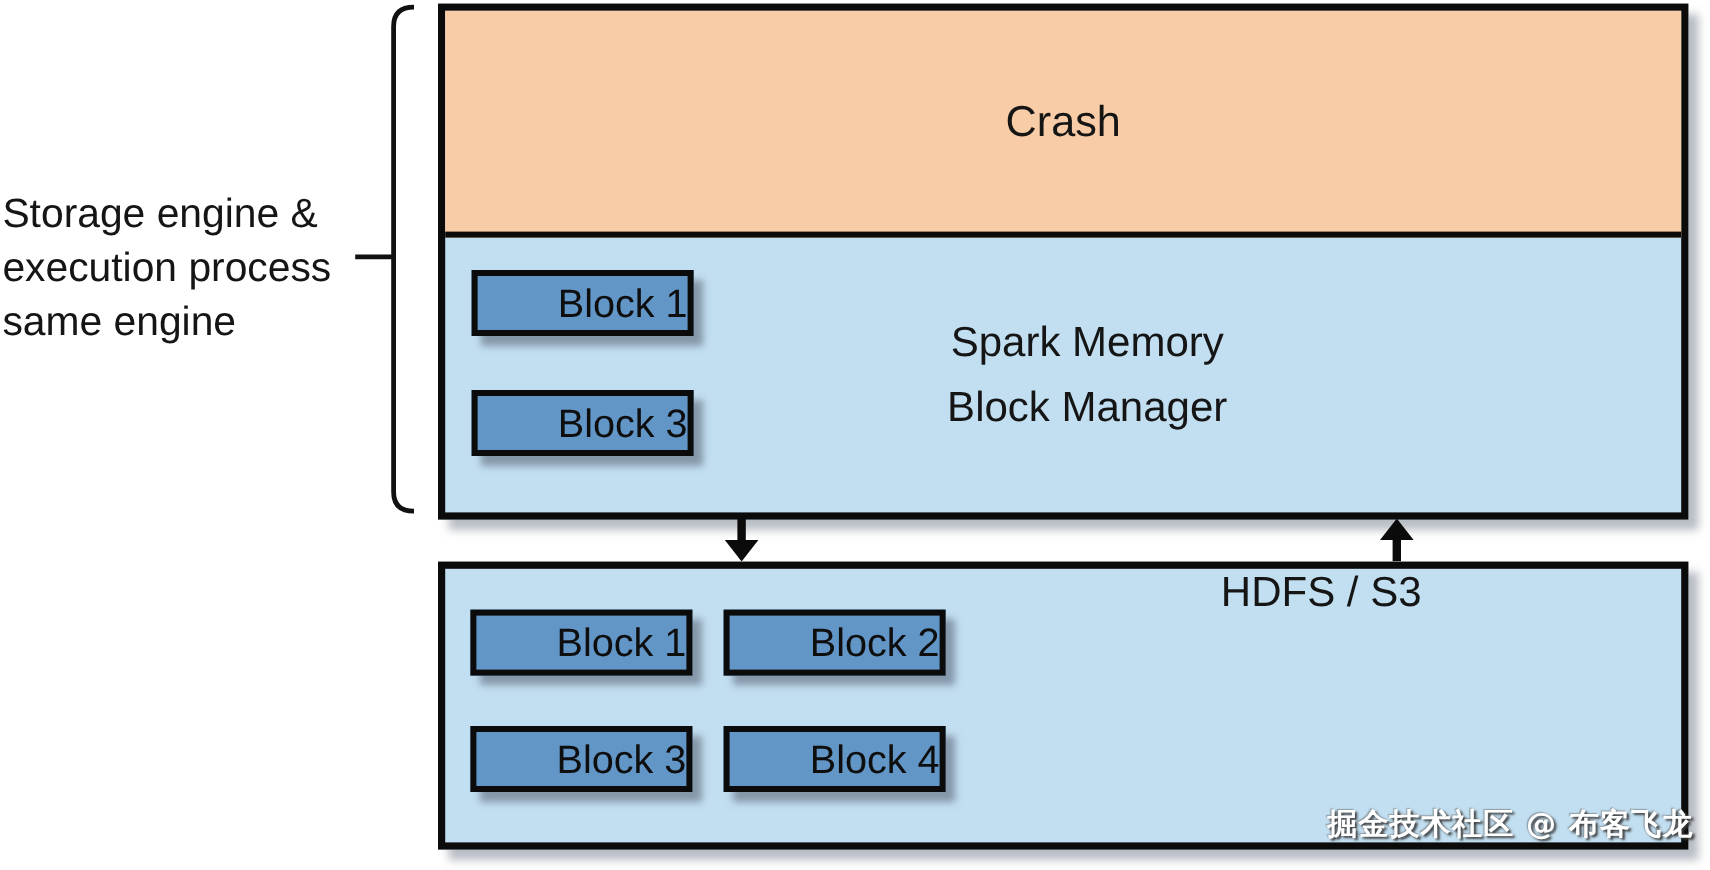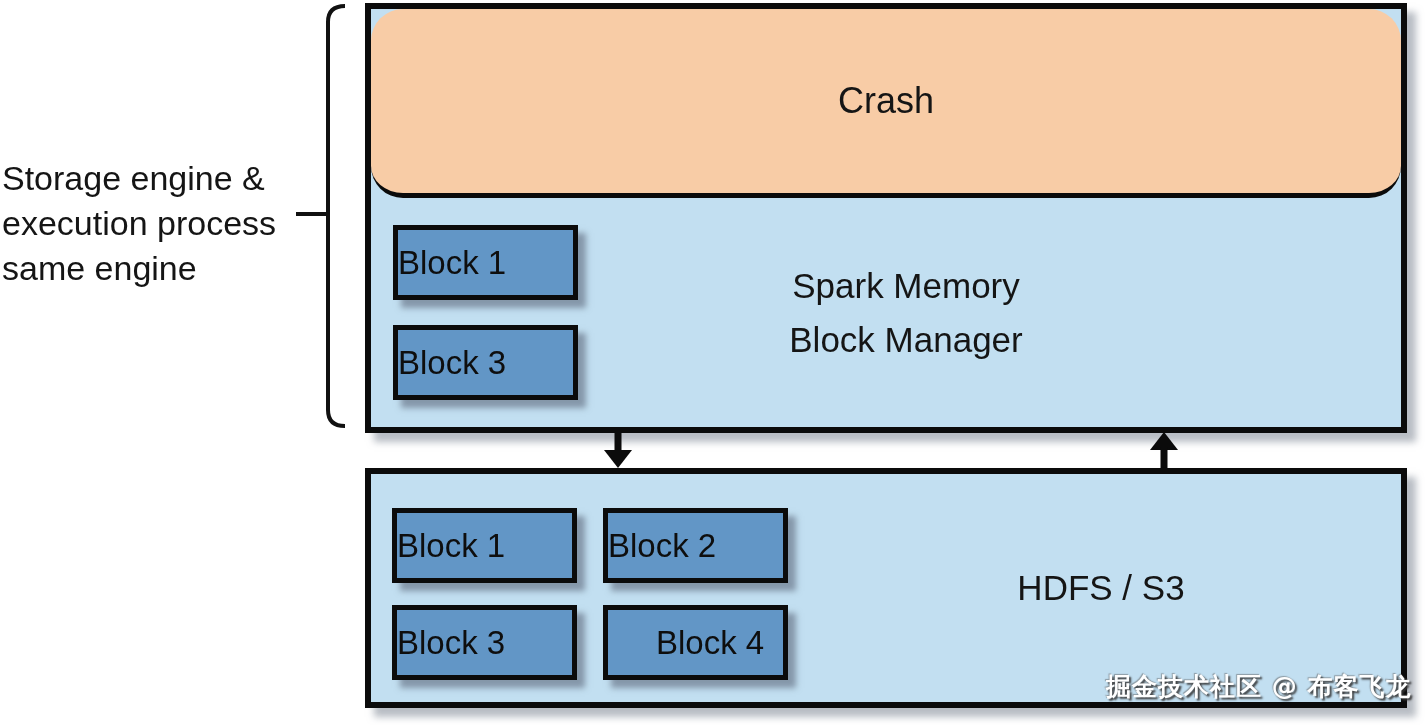--- a/index.html
+++ b/index.html
@@ -31,44 +31,43 @@
   .process-box{
     position:absolute;left:365px;top:3px;width:1042px;height:430px;
     border:6px solid var(--c-border);background:var(--c-panel_fill);
     box-shadow:9px 9px 7px rgba(125,135,148,0.55);
   }
   .crash-section{
     position:absolute;left:0;top:0;right:0;height:189px;
     background:var(--c-crash_fill);border-bottom:5px solid var(--c-border);
     display:flex;align-items:center;justify-content:center;
     font-size:36px;
-    border-radius:32px;
   }
   .memory-text{
     position:absolute;left:0;right:0;top:189px;bottom:0;
     display:flex;flex-direction:column;align-items:center;justify-content:center;
     padding-left:40px;font-size:35px;line-height:54px;
   }
   .storage-box{
     position:absolute;left:365px;top:468px;width:1042px;height:240px;
     border:6px solid var(--c-border);background:var(--c-panel_fill);
     box-shadow:9px 9px 7px rgba(125,135,148,0.55);
   }
   .storage-label{
     position:absolute;left:430px;right:0;top:0;bottom:0;
-    display:flex;align-items:center;justify-content:center;
+    display:flex;justify-content:center;
     font-size:35px;
   }
 
   
   .block{
-    position:absolute;width:185px;height:75px;
+    position:absolute;width:185px;height:55px;
     background:var(--c-block_fill);border:5px solid var(--c-border);
     box-shadow:8px 8px 6px rgba(100,112,130,0.65);
-    display:flex;align-items:center;justify-content:flex-start;
+    display:flex;align-items:center;justify-content:flex-end;
     font-size:33px;color:#0e0e0e;
   }
   .u-b1{left:22px;top:216px;}
   .u-b3{left:22px;top:316px;}
   .l-b1{left:21px;top:34px;}
   .l-b2{left:232px;top:34px;}
   .l-b3{left:21px;top:131px;}
   .l-b4{left:232px;top:131px;padding-left:48px;}
 
   

